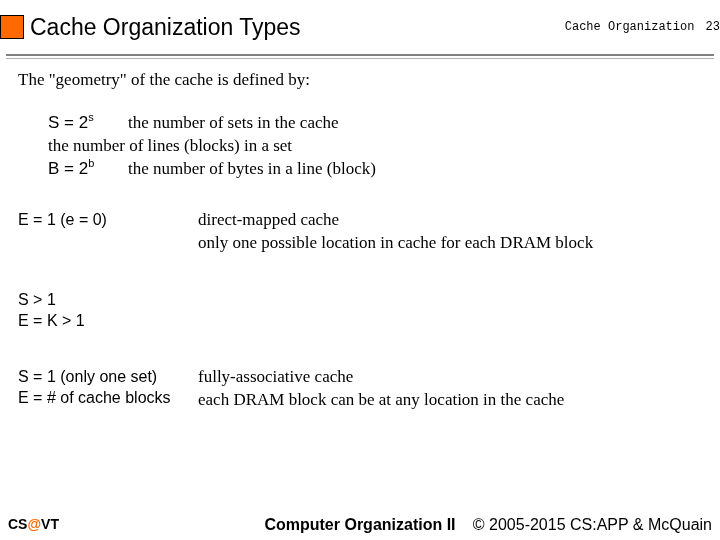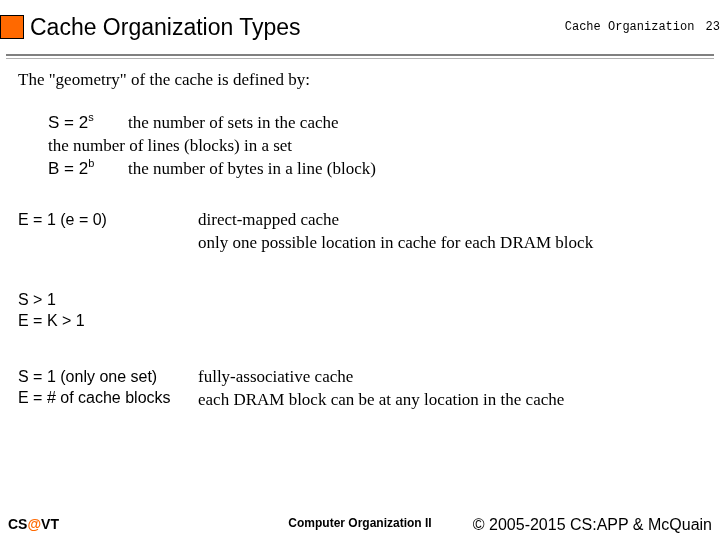--- a/index.html
+++ b/index.html
@@ -107,21 +107,21 @@
     padding: 0 8px;
     box-sizing: border-box;
     font-family: Arial, Helvetica, sans-serif;
   }
   .footer-left {
     font-size: 14px;
     font-weight: bold;
   }
   .footer-left .at { color: #ff6900; }
   .footer-center {
-    font-size: 12px;
+    font-size: 16px;
     font-weight: bold;
     position: absolute;
     left: 50%;
     transform: translateX(-50%);
   }
   .footer-right {
     font-size: 16px;
   }
 </style>
 </head>

